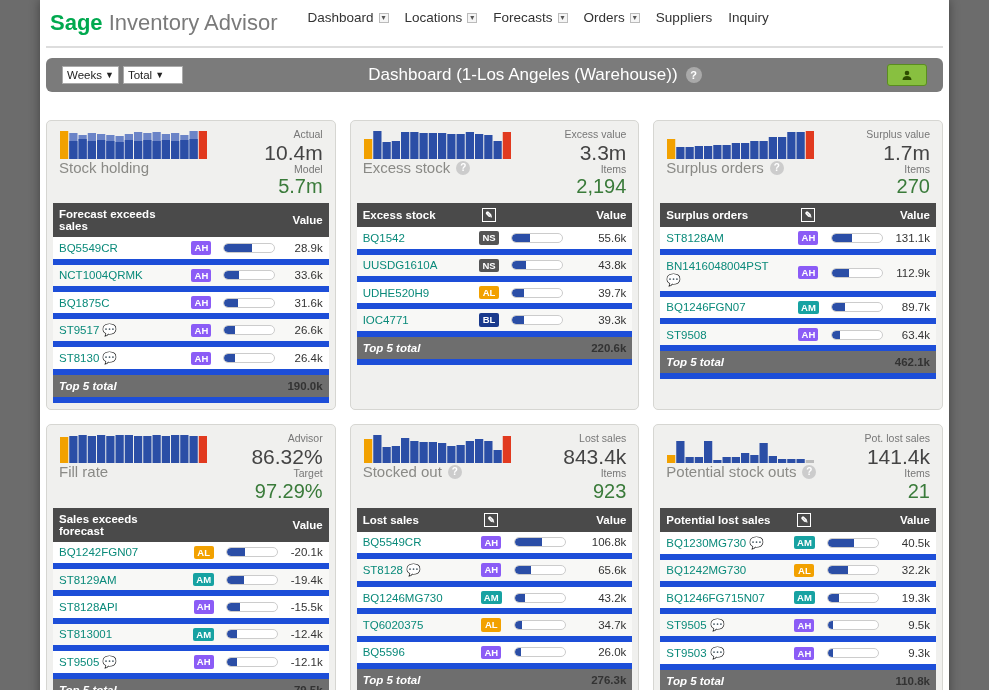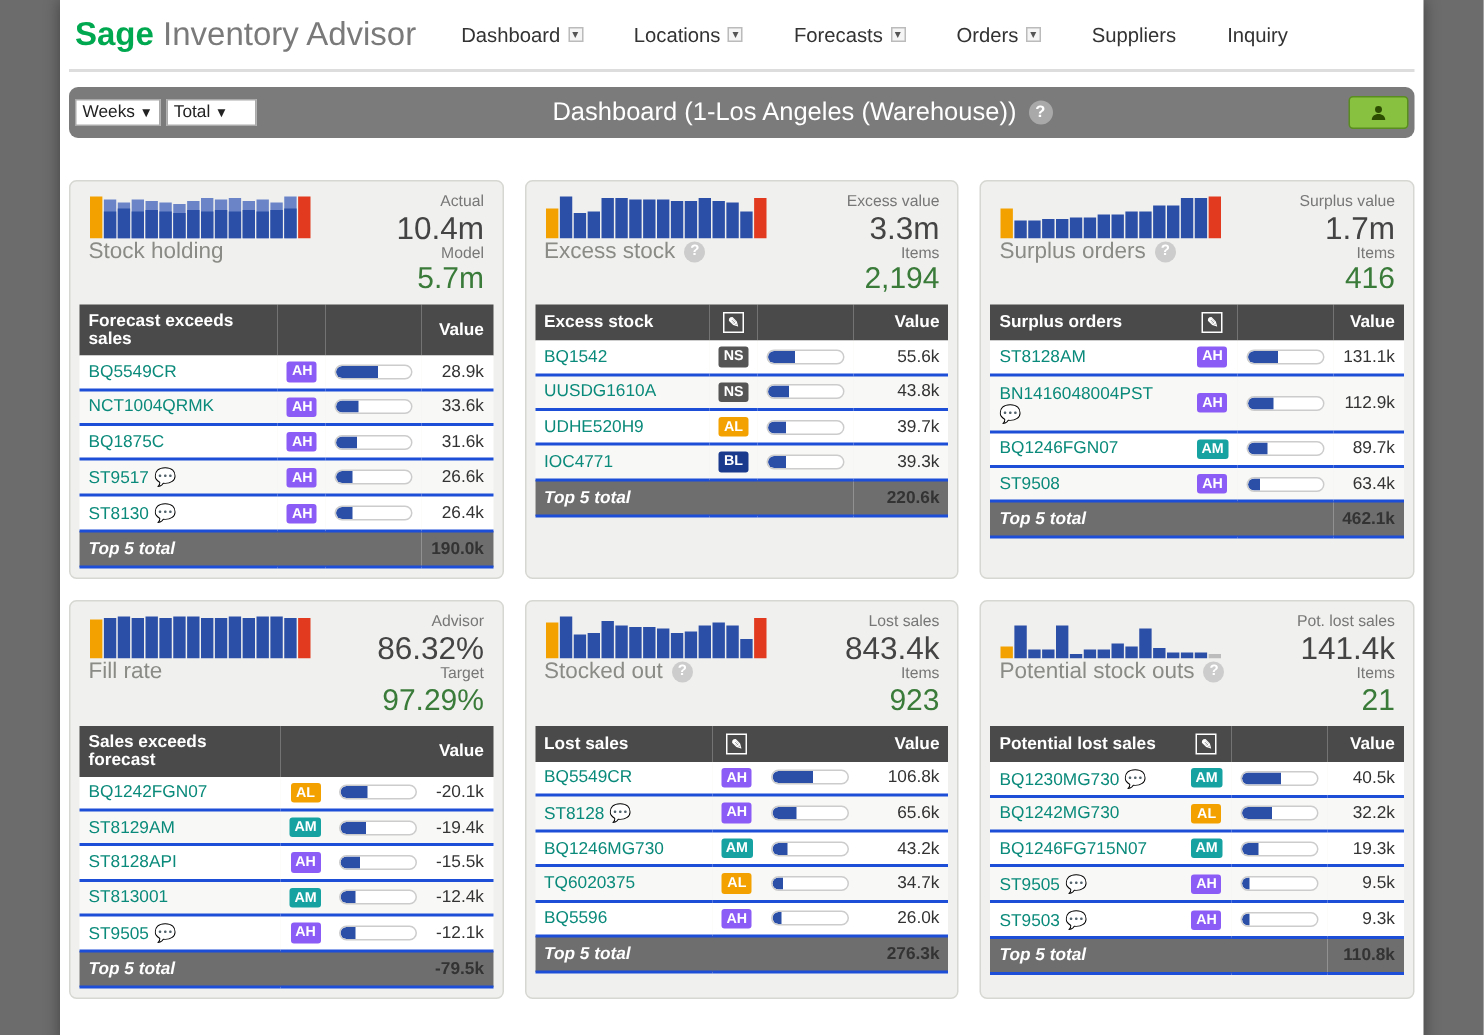--- a/index.html
+++ b/index.html
@@ -1,47 +1,47 @@
 <!DOCTYPE html>
 <html><head>
 <meta charset="utf-8">
 <style>
   * { box-sizing: border-box; margin: 0; padding: 0; }
   body { font-family: "Segoe UI", Arial, sans-serif; background: #6c6c6c; min-height: 690px;}
   .outer { width: 989px; margin: 0 auto; background: #6c6c6c; }
   .page { background: #fff; margin: 0 40px; padding: 0 0 30px 0; box-shadow: 0 0 10px rgba(0,0,0,0.4);}
-  .topbar { display:flex; align-items: center; padding: 10px 0 10px 0; border-bottom: 2px solid #ddd; margin: 0 6px;}
+  .topbar { display:flex; align-items: flex-start; padding: 10px 0 10px 0; border-bottom: 2px solid #ddd; margin: 0 6px;}
   .logo { font-size: 22px; font-weight: 400; padding-left: 4px;}
   .logo .sage { color: #00a94f; font-weight: 600; }
   .logo .rest { color: #7a7a7a; }
-  .nav { margin-left: 30px; display:flex; gap: 34px; font-size: 13.5px; color: #333;}
+  .nav { margin-left: 30px; display:flex; gap: 16px; font-size: 13.5px; color: #333;}
   .nav-item { display: inline-flex; align-items: center; gap: 5px; cursor: pointer;}
   .nav-caret { width:10px; height:10px; border:1px solid #bbb; display:inline-flex; align-items:center; justify-content:center; font-size:8px; color:#555; background:#f5f5f5; line-height:1;}
-  .toolbar { background: #7b7b7b; margin: 10px 6px 0 6px; border-radius: 6px; display:flex; align-items:center; padding:6px 4px; color:#fff; position:relative;}
+  .toolbar { background: #7b7b7b; margin: 10px 6px 0 6px; border-radius: 6px; display:flex; align-items:center; padding:6px 16px; color:#fff; position:relative;}
   .selbox { background:#fff; color:#222; font-size:11.5px; padding:2px 4px; border:1px solid #aaa; display:inline-flex; align-items:center; gap:3px;}
   .selbox .tri { font-size:9px;}
   .toolbar-title { flex:1; text-align:center; font-size:17px; color:#fff; display:flex; align-items:center; justify-content:center; gap:8px;}
   .helpic { display:inline-flex; width:16px; height:16px; border-radius:50%; background:rgba(255,255,255,0.35); color:#fff; align-items:center; justify-content:center; font-size:11px; font-weight:bold;}
   .helpic.sm { width:14px; height:14px; background:#ccc; color:#fff; font-size:10px;}
   .userbtn { background:#88c040; border:1px solid #5a8d20; border-radius:3px; width:40px; height:22px; display:flex; align-items:center; justify-content:center; color:#2d4d00;}
   .grid { display:grid; grid-template-columns: repeat(3, 1fr); gap: 14px; padding: 28px 6px 0 6px;}
   .card { background:#f0f0ee; border:1px solid #d6d6d2; border-radius:5px; padding:6px 6px 6px 6px;}
   .card-head { display:flex; align-items:flex-start; gap:8px; padding:2px 6px 4px 6px;}
   .chartwrap { flex:1; }
   .metrics { text-align:right; min-width:90px; line-height:1.1;}
   .metrics .lbl { font-size:10.5px; color:#777;}
   .metrics .big { font-size:21px; color:#444; font-weight:400;}
   .metrics .med { font-size:20px; color:#3a7b3a;}
   .card-title { color:#8a8a86; font-size:15px; display:flex; align-items:center; gap:6px; padding:0 0 4px 0;}
   svg.chart { display:block; }
   .tbl { width:100%; border-collapse: collapse; font-size:11.5px; margin-top:2px;}
   .tbl thead th { background:#4a4a4a; color:#fff; font-weight:600; padding:5px 6px; text-align:left;}
   .tbl thead th.right { text-align:right;}
   .tbl thead th.icon { width:22px; text-align:center;}
-  .tbl tbody tr { background:#fff; border-bottom:2px solid #1d4ed8;}
+  .tbl tbody tr { background:#fff; border-bottom:6px solid #1d4ed8;}
   .tbl tbody tr:nth-child(odd){ background:#fff;}
   .tbl tbody tr:nth-child(even){ background:#f8f8f6;}
   .tbl td { padding:4px 6px; vertical-align:middle;}
   .tbl td.right { text-align:right; color:#333;}
   .link { color:#0a8a7a; cursor:pointer;}
   .badge { display:inline-block; min-width:20px; padding:1px 3px; border-radius:2px; color:#fff; font-size:9.5px; font-weight:700; text-align:center; line-height:1.2;}
   .b-AH { background:#8b5cf6; }
   .b-AL { background:#f2a100; }
   .b-AM { background:#17a2a2; }
   .b-NS { background:#555; }
@@ -343,21 +343,21 @@
               </svg>
               <div class="card-title">
                 <span>Surplus orders</span>
                 <span class="helpic sm">?</span>
               </div>
             </div>
             <div class="metrics">
               <div class="lbl">Surplus value</div>
               <div class="big">1.7m</div>
               <div class="lbl">Items</div>
-              <div class="med">416</div>
+              <div class="med">270</div>
             </div>
           </div>
           <table class="tbl">
             <thead>
               <tr>
                 <th>Surplus orders</th>
                 <th class="icon"><span class="editic">✎</span></th>
                 <th style="width: 56px;"></th>
                 <th class="right">Value</th>
               </tr>

